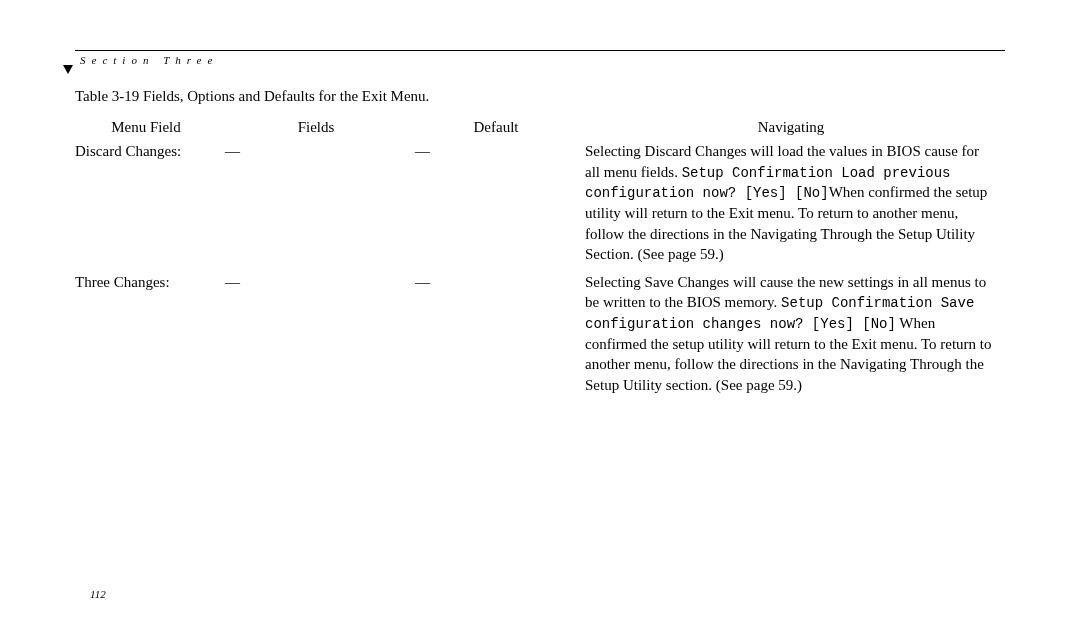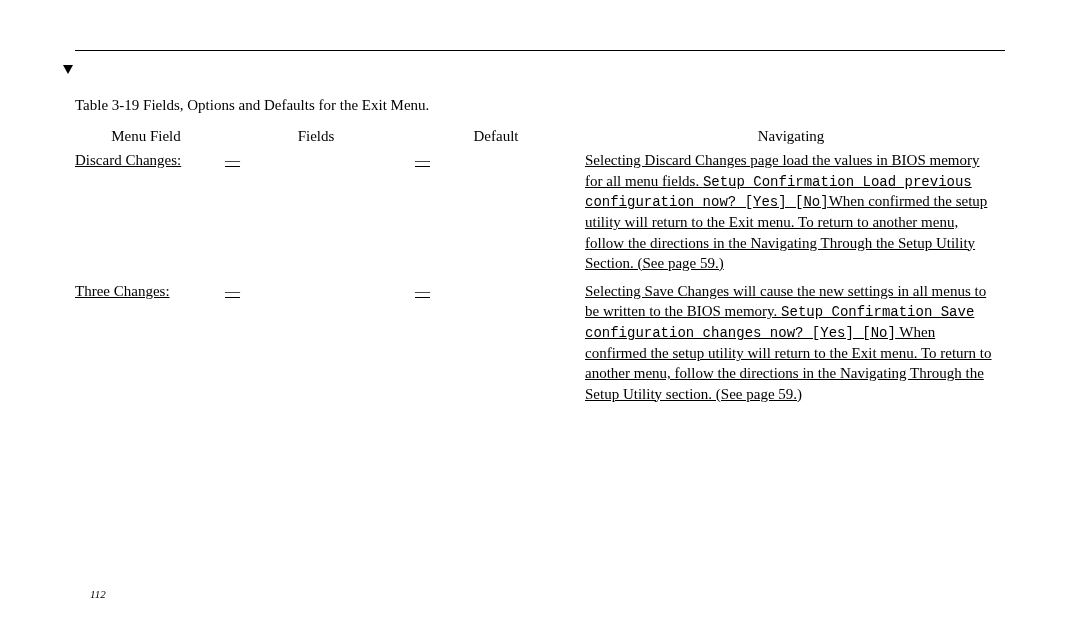--- a/index.html
+++ b/index.html
@@ -34,42 +34,41 @@
     position: absolute;
     left: 63px;
     top: 65px;
     width: 0;
     height: 0;
     border-left: 5px solid transparent;
     border-right: 5px solid transparent;
     border-top: 9px solid #000;
   }
   .caption {
-    margin-top: 46px;
+    margin-top: 22px;
     font-size: 15px;
     font-family: Georgia, serif;
   }
   table.main {
     border-collapse: collapse;
     width: 100%;
     margin-top: 10px;
     font-size: 15px;
     line-height: 1.35;
   }
   table.main th {
     text-align: center;
     font-weight: normal;
     vertical-align: top;
     padding: 2px 8px 2px 0;
   }
   table.main td {
     text-align: left;
     vertical-align: top;
     padding: 2px 8px 6px 0;
-    text-decoration: underline;
   }
   .col-field   { width: 150px; }
   .col-options { width: 190px; }
   .col-default { width: 170px; }
   .col-desc    { }
   .mono {
     font-family: "Courier New", monospace;
     font-size: 14px;
   }
   .page-num {
@@ -81,20 +80,21 @@
     font-family: Georgia, serif;
   }
   .nowrap { white-space: nowrap; }
 </style>
 </head>
 <body>
 
 <div class="page">
 
   <div class="header-line"></div>
+  <div class="section-title">Section Three</div>
   <div class="triangle"></div>
 
   <div class="caption">Table 3-19 Fields, Options and Defaults for the Exit Menu.</div>
 
   <table class="main">
     <colgroup>
       <col class="col-field">
         <col class="col-options">
         <col class="col-default">
         <col class="col-desc">
@@ -106,21 +106,21 @@
         <th>Default</th>
         <th>Navigating</th>
       </tr>
     </thead>
     <tbody>
       <tr>
         <td class="nowrap">Discard Changes:</td>
         <td>—</td>
         <td>—</td>
         <td>
-          <span>Selecting Discard Changes page load the values in BIOS memory for all menu fields. </span><span class="mono">Setup Confirmation Load previous configuration now? [Yes] [No]</span><span>When confirmed the setup utility will return to the Exit menu. To return to another menu, follow the directions in the Navigating Through the Setup Utility Section. (See page 59.)</span>
+          <span>Selecting Discard Changes will load the values in BIOS cause for all menu fields. </span><span class="mono">Setup Confirmation Load previous configuration now? [Yes] [No]</span><span>When confirmed the setup utility will return to the Exit menu. To return to another menu, follow the directions in the Navigating Through the Setup Utility Section. (See page 59.)</span>
         </td>
       </tr>
       <tr>
         <td class="nowrap">Three Changes:</td>
         <td>—</td>
         <td>—</td>
         <td>
           <span>Selecting Save Changes will cause the new settings in all menus to be written to the BIOS memory. </span><span class="mono">Setup Confirmation Save configuration changes now? [Yes] [No]</span><span> When confirmed the setup utility will return to the Exit menu. To return to another menu, follow the directions in the Navigating Through the Setup Utility section. (See page 59.)</span>
         </td>
       </tr>

